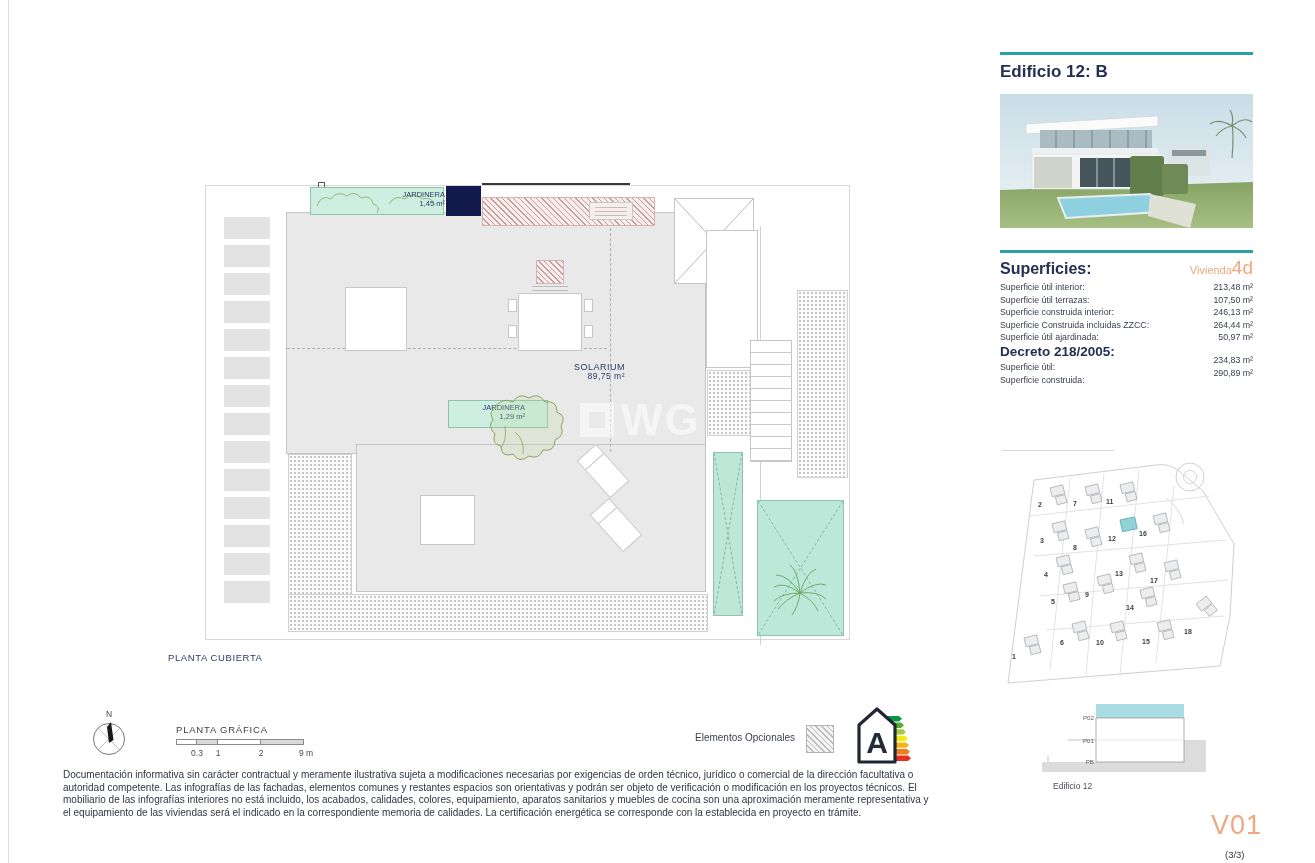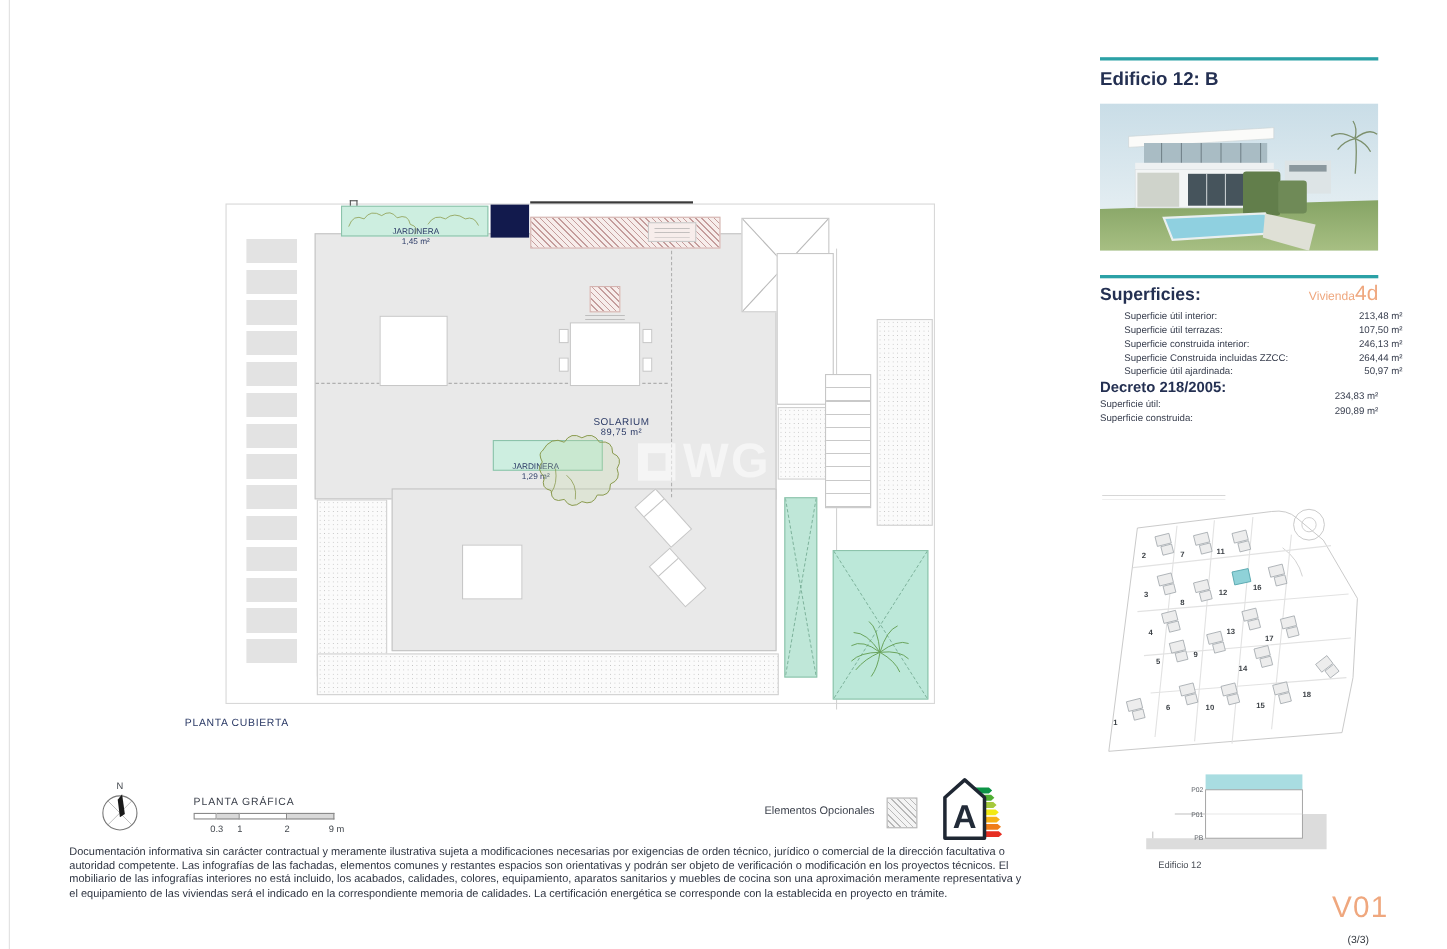--- a/index.html
+++ b/index.html
@@ -7,21 +7,21 @@
   .page{position:relative;width:1315px;height:863px;background:#fff;overflow:hidden;}
   .abs{position:absolute;}
   .b{border:1px solid #c7c7c7;box-sizing:border-box;}
   .bl{border:1px solid #d8d8d8;box-sizing:border-box;}
   .white{background:#fff;}
   .roof{background:#e9e9e9;border:1px solid #c4c4c4;box-sizing:border-box;}
   .speck{background-color:#fbfbfb;background-image:radial-gradient(#c2c2c2 .7px,transparent .8px);background-size:4px 4px;border:1px solid #d0d0d0;box-sizing:border-box;}
   .tealfill{background:#cdeee0;border:1px solid #8cc3ab;box-sizing:border-box;}
   .pinkhatch{background-color:#f7edeb;background-image:repeating-linear-gradient(45deg,rgba(180,130,130,.75) 0 1px,transparent 1px 4px);border:1px solid #d4b3b0;box-sizing:border-box;}
   .grayhatch{background-color:#f4f4f4;background-image:repeating-linear-gradient(45deg,#b9b9b9 0 1px,transparent 1px 4px);border:1px solid #b5b5b5;box-sizing:border-box;}
-  .planlabel{color:#2b3a66;text-align:center;line-height:1.15;margin-top:16px;}
+  .planlabel{color:#2b3a66;text-align:right;line-height:1.15;}
   .dashedH{border-top:1px dashed #b0b0b0;}
   .dashedV{border-left:1px dashed #b0b0b0;}
   .microtext{background-image:repeating-linear-gradient(180deg,#9a9a9a 0 1px,transparent 1px 4px);opacity:.55;}
   .sb-row{display:flex;justify-content:space-between;font-size:8.8px;color:#3a4050;line-height:1.24;}
   .sb-row .v{white-space:nowrap;}
   .rule{background:#2ba1a6;height:3px;}
   .h-navy{color:#243052;font-weight:700;}
   .orange{color:#efa77e;}
   .disc{font-size:10px;line-height:12.5px;color:#2f3542;}
   .ticklabel{position:absolute;transform:translateX(-50%);font-size:8.5px;color:#44494f;top:0;}
@@ -207,21 +207,21 @@
 
     <div class="abs rule" style="left:2px;top:250px;width:253px;"></div>
 
     <div class="abs" style="left:2px;top:257px;width:253px;display:flex;justify-content:space-between;align-items:baseline;">
       <div class="h-navy" style="font-size:16px;">Superficies:</div>
       <div style="white-space:nowrap;text-align:right;">
         <span class="orange" style="font-size:11px;font-weight:500;">Vivienda</span><span class="orange" style="font-size:19px;font-weight:500;">4d</span>
       </div>
     </div>
 
-    <div class="abs" style="left:2px;top:282px;width:253px;display:flex;flex-direction:column;gap:1.6px;margin-left:22px;">
+    <div class="abs" style="left:2px;top:282px;width:253px;display:flex;flex-direction:column;gap:1.6px;">
       <div class="sb-row">
           <span>Superficie útil interior:</span>
           <span class="v">213,48 m²</span>
         </div>
       <div class="sb-row">
           <span>Superficie útil terrazas:</span>
           <span class="v">107,50 m²</span>
         </div>
       <div class="sb-row">
           <span>Superficie construida interior:</span>

